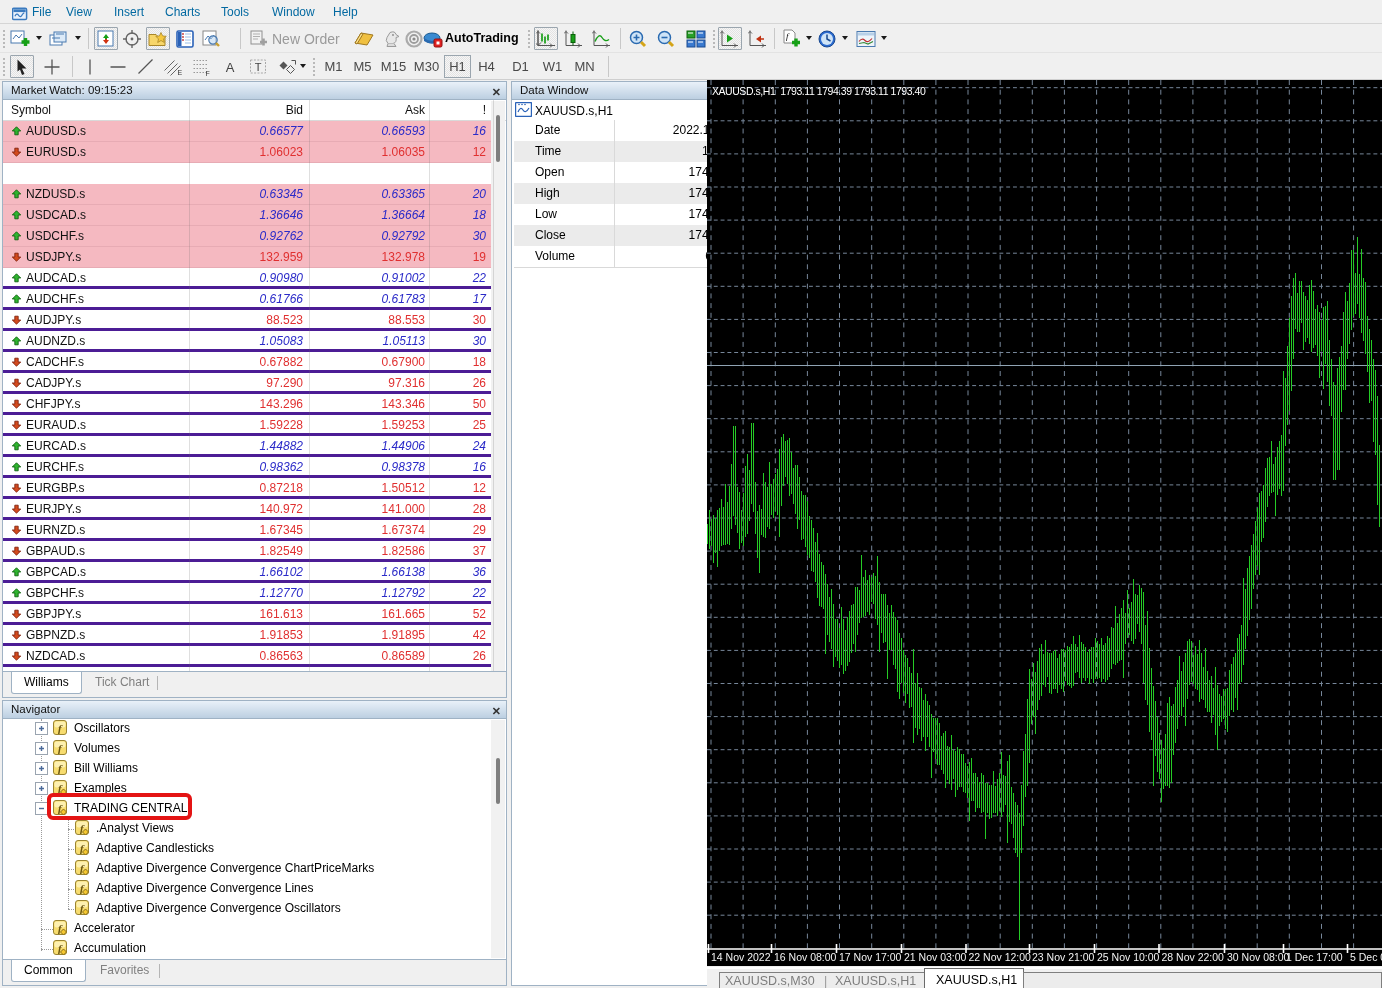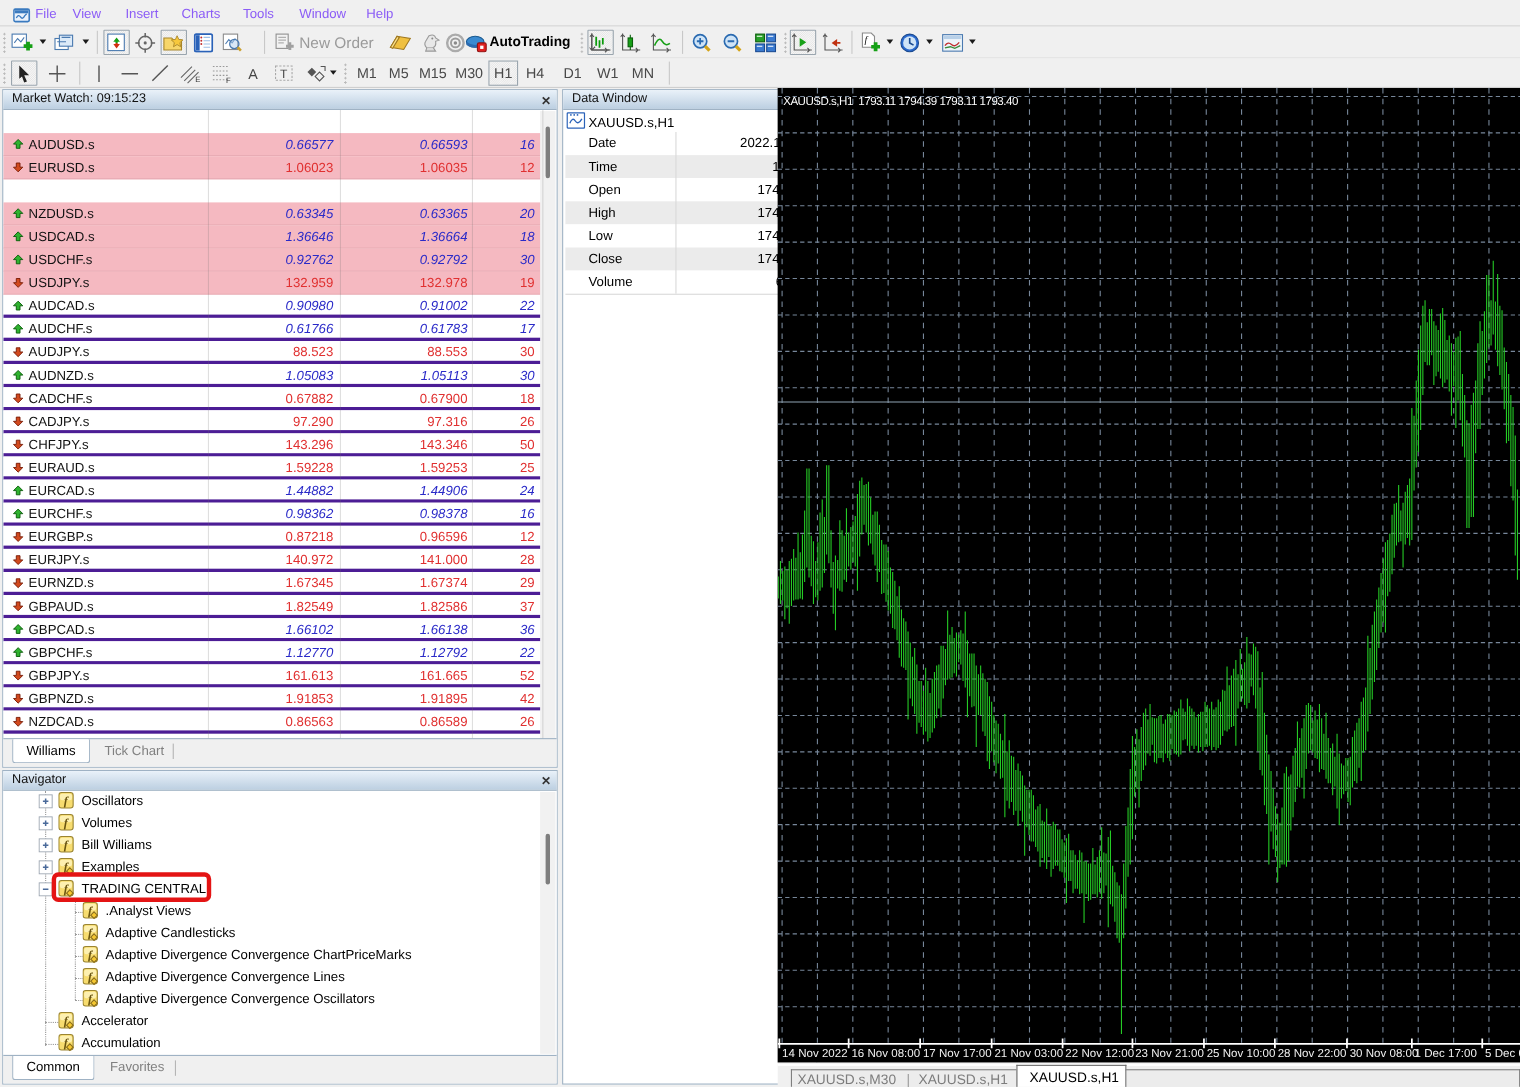--- a/index.html
+++ b/index.html
@@ -1,20 +1,20 @@
 <!DOCTYPE html>
 <html><head><meta charset="utf-8"><style>
 * { margin:0; padding:0; box-sizing:border-box; }
 html,body { width:1382px; height:988px; overflow:hidden; background:#f0f0f0;
   font-family:"Liberation Sans", sans-serif; -webkit-font-smoothing:antialiased; }
 .abs { position:absolute; }
 
 #menubar { position:absolute; left:0; top:0; width:1382px; height:24px; background:#f0f0f0;
   border-bottom:1px solid #d5d5d5; }
-#menubar .mi { position:absolute; top:5px; font-size:12px; color:#8b5cf6; }
+#menubar .mi { position:absolute; top:5px; font-size:12px; color:#0369a1; }
 
 .tbar { position:absolute; left:0; width:1382px; background:#f0f0f0; }
 #tb2 { top:25px; height:28px; border-bottom:1px solid #e3e3e3; }
 #tb3 { top:53px; height:27px; border-bottom:1px solid #cfcfcf; }
 .tbtn { position:absolute; top:2px; width:24px; height:23px; border-radius:1px; }
 .tbtn.pressed { border:1px solid #9aa5ae;
   background-color:#f6f6f6;
   background-image:linear-gradient(45deg,#e3e3e3 25%,transparent 25%,transparent 75%,#e3e3e3 75%),linear-gradient(45deg,#e3e3e3 25%,transparent 25%,transparent 75%,#e3e3e3 75%);
   background-size:2px 2px; background-position:0 0,1px 1px; }
 .tbtn svg { position:absolute; left:50%; top:50%; transform:translate(-50%,-50%); }
@@ -341,20 +341,26 @@
   <span class="tf pressed" style="left:444px;width:27px">H1</span>
   <span class="tf" style="left:473px;width:27px">H4</span>
   <span class="tf" style="left:507px;width:27px">D1</span>
   <span class="tf" style="left:538px;width:29px">W1</span>
   <span class="tf" style="left:570px;width:29px">MN</span>
   <span class="sepv" style="left:608px"></span>
 </div>
 
 <div id="mw">
   <div class="ptitle" style="border:none;border-bottom:1px solid #9fb2c4">Market Watch: 09:15:23<span class="pclose">✕</span></div>
+  <div id="mwhead">
+      <span style="left:8px">Symbol</span>
+      <span style="left:150px;width:150px;text-align:right">Bid</span>
+      <span style="left:275px;width:147px;text-align:right">Ask</span>
+      <span style="left:380px;width:103px;text-align:right">!</span>
+    </div>
   <div class="colline" style="left:186px"></div>
   <div class="colline" style="left:306px"></div>
   <div class="colline" style="left:426px"></div>
   <div class="colline" style="left:490px"></div>
   <div style="position:absolute;left:0;top:39px;right:0;bottom:26px;overflow:hidden">
 <div class="mwrow pink" style="top:0px">
         <span class="ai"><svg width="11" height="12" viewBox="0 0 13 13">
             <path d="M6.5 1.5 L11.5 6.5 H8.5 V11 H4.5 V6.5 H1.5 Z" fill="#2fb32f" stroke="#0b5c0b" stroke-width="1"></path>
           </svg></span>
         <span class="sym">AUDUSD.s</span>
@@ -496,21 +502,21 @@
         <span class="bid blu">0.98362</span>
         <span class="ask blu">0.98378</span>
         <span class="sp blu">16</span>
       </div>
 <div class="mwrow white" style="top:357px">
         <span class="ai"><svg width="11" height="12" viewBox="0 0 13 13">
             <path d="M6.5 11.5 L1.5 6.5 H4.5 V2 H8.5 V6.5 H11.5 Z" fill="#d24a1e" stroke="#7a1c08" stroke-width="1"></path>
           </svg></span>
         <span class="sym">EURGBP.s</span>
         <span class="bid red">0.87218</span>
-        <span class="ask red">0.96596</span>
+        <span class="ask red">1.50512</span>
         <span class="sp red">12</span>
       </div>
 <div class="mwrow white" style="top:378px">
         <span class="ai"><svg width="11" height="12" viewBox="0 0 13 13">
             <path d="M6.5 11.5 L1.5 6.5 H4.5 V2 H8.5 V6.5 H11.5 Z" fill="#d24a1e" stroke="#7a1c08" stroke-width="1"></path>
           </svg></span>
         <span class="sym">EURJPY.s</span>
         <span class="bid red">140.972</span>
         <span class="ask red">141.000</span>
         <span class="sp red">28</span>

